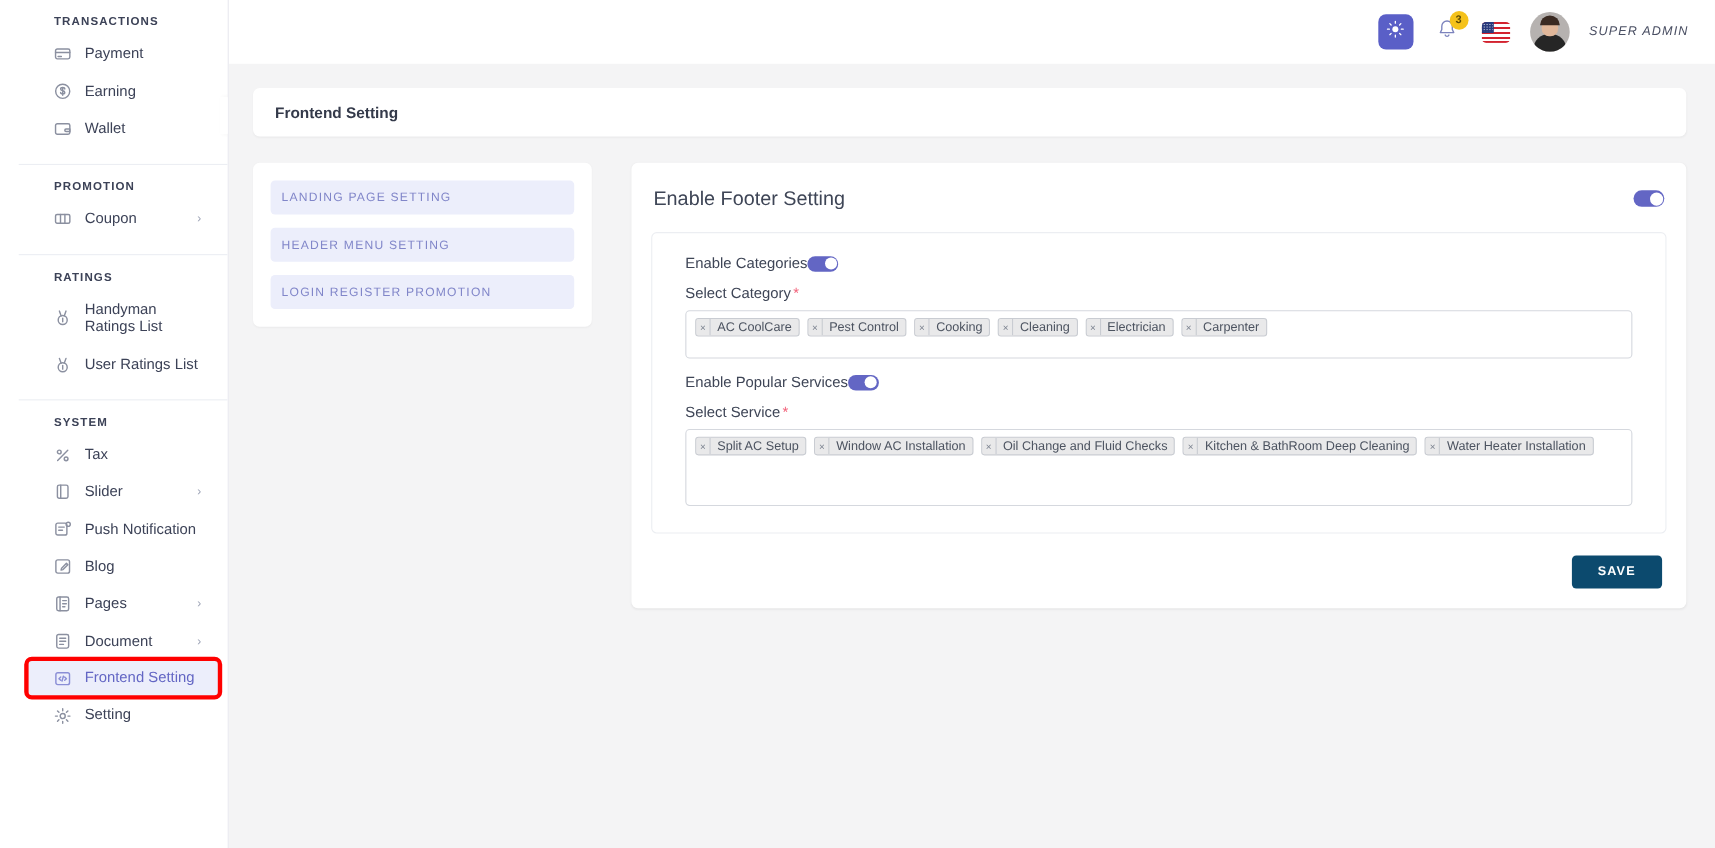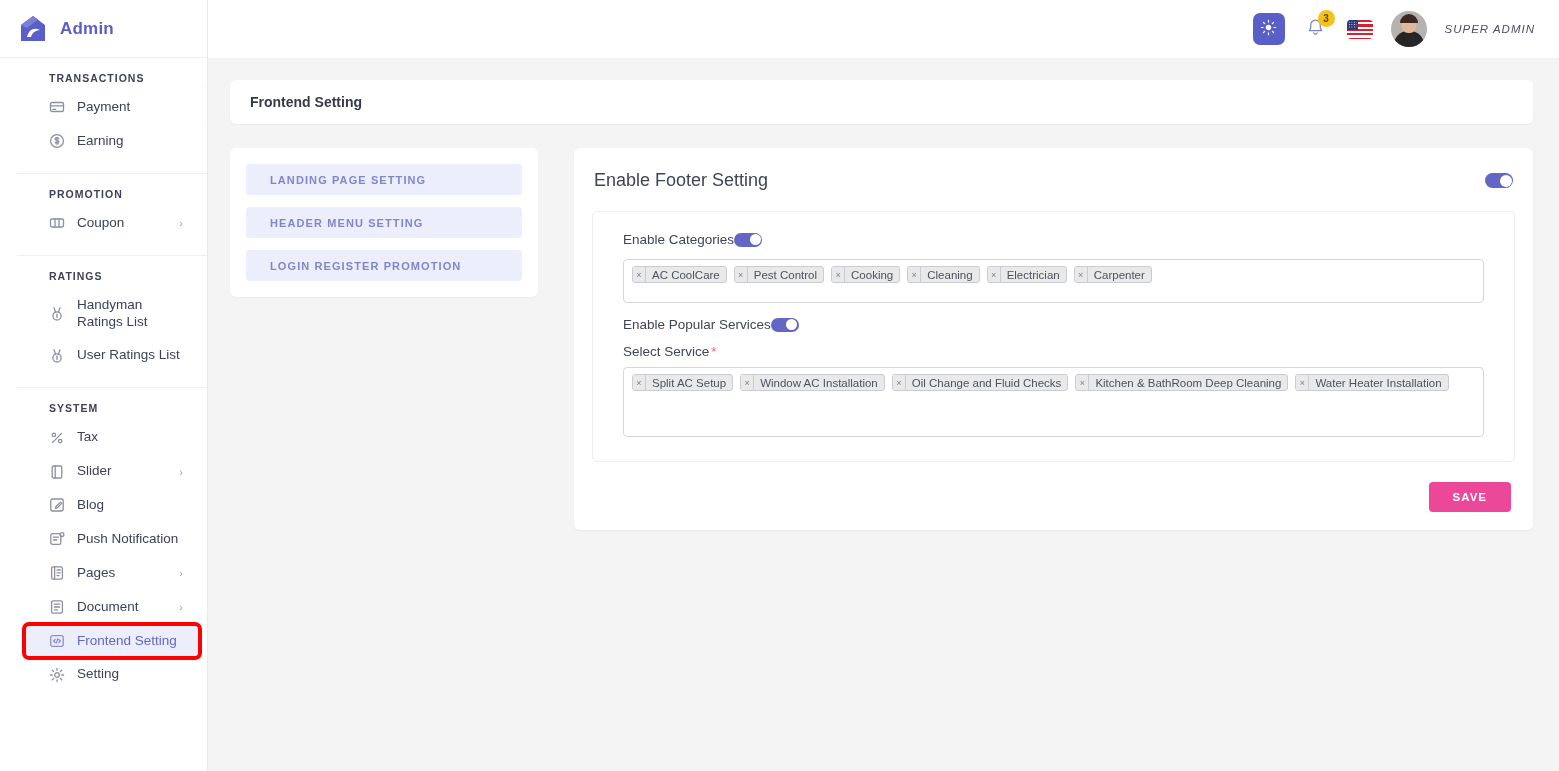--- a/index.html
+++ b/index.html
@@ -137,23 +137,23 @@
   
   .tabcard {
     width: 308px; flex: 0 0 308px;
     background: #fff; border-radius: 6px;
     padding: 16px; 
     box-shadow: 0 1px 2px rgba(0,0,0,.04);
   }
   .tab {
     height: 31px; border-radius: 4px;
     background: #eceefb; color: #8186c9;
-    font-size: 11px; font-weight: 700; letter-spacing: 1.1px;
+    font-size: 11px; font-weight: 400; letter-spacing: 1.1px;
     display: flex; align-items: center;
-    padding: 0 24px; margin-bottom: 12px;
+    padding: 0 10px; margin-bottom: 12px;
     cursor: pointer; position: relative;
   }
   .tab:last-child { margin-bottom: 0; }
   .tab.active { background: #6166b8; color: #e6e7f6; }
   .tab.highlight { outline: 4px solid #ff0000; outline-offset: 3px; }
 
   
   .formcard {
     flex: 1; background: #fff; border-radius: 6px;
     padding: 18px 18px 18px 18px;
@@ -209,44 +209,34 @@
   .toggle .knob {
     position: absolute; top: 1.5px; right: 1.5px;
     width: 12px; height: 12px; border-radius: 50%;
     background: #fff;
   }
   .toggle.small { width: 26px; height: 14px; }
   .toggle.small .knob { width: 11px; height: 11px; }
 
   .savebar { display: flex; justify-content: flex-end; padding: 20px 4px 0 0; }
   .save-btn {
-    background: #ec4899; color: #fff;
+    background: #0c4a6e; color: #fff;
     border: none; border-radius: 4px;
     padding: 9px 24px; font-size: 11.5px; font-weight: 600; letter-spacing: 1px;
     cursor: pointer;
     font-family: "Liberation Sans", sans-serif;
     text-align: center;
   }
 </style>
 </head>
 <body>
 
 <div class="app">
 
   <aside class="sidebar">
-    <div class="brand">
-      <span class="brand-logo">
-        <svg viewBox="0 0 30 30" width="30" height="30">
-          <path d="M3 11 L15 2 L27 11 L27 27 L3 27 Z" fill="#5a5fc7"></path>
-          <path d="M9 23 C11 15 16 13 22 16 C18 16 14 19 13 23 Z" fill="#ffffff"></path>
-          <path d="M3 11 L15 2 L20 5.5 L9 14 Z" fill="#7b7fd6"></path>
-        </svg>
-      </span>
-      <span class="brand-name">Admin</span>
-    </div>
 
     <div id="nav-root">
         <div class="nav-group">
           <div class="nav-title">TRANSACTIONS</div>
           <div class="nav-item">
             <span class="ico">
               <svg viewBox="0 0 16 16" width="16" height="16">
                 <rect x="1.5" y="3.5" width="13" height="9" rx="1.6" fill="none" stroke="currentColor" stroke-width="1.3" stroke-linecap="round" stroke-linejoin="round"></rect>
                 <path d="M1.5 6.8h13M3.8 10.3h3" fill="none" stroke="currentColor" stroke-width="1.3" stroke-linecap="round" stroke-linejoin="round"></path>
               </svg>
@@ -255,20 +245,29 @@
           </div>
           <div class="nav-item">
             <span class="ico">
               <svg viewBox="0 0 16 16" width="16" height="16">
                 <circle cx="8" cy="8" r="6.4" fill="none" stroke="currentColor" stroke-width="1.3" stroke-linecap="round" stroke-linejoin="round"></circle>
                 <path d="M8 4.4v7.2M9.9 5.9c0-.8-.9-1.3-1.9-1.3s-1.9.5-1.9 1.4.9 1.3 1.9 1.5 1.9.5 1.9 1.5-.9 1.4-1.9 1.4-1.9-.5-1.9-1.3" fill="none" stroke="currentColor" stroke-width="1.3" stroke-linecap="round" stroke-linejoin="round"></path>
               </svg>
             </span>
             <span class="lbl">Earning</span>
           </div>
+          <div class="nav-item">
+            <span class="ico">
+              <svg viewBox="0 0 16 16" width="16" height="16">
+                <rect x="1.5" y="3.5" width="13" height="9.5" rx="1.6" fill="none" stroke="currentColor" stroke-width="1.3" stroke-linecap="round" stroke-linejoin="round"></rect>
+                <path d="M11 8.3h3.5v2.2H11a1.1 1.1 0 0 1 0-2.2z" fill="none" stroke="currentColor" stroke-width="1.3" stroke-linecap="round" stroke-linejoin="round"></path>
+              </svg>
+            </span>
+            <span class="lbl">Wallet</span>
+          </div>
         </div>
         <div class="nav-group">
           <div class="nav-title">PROMOTION</div>
           <div class="nav-item">
             <span class="ico">
               <svg viewBox="0 0 16 16" width="16" height="16">
                 <rect x="1.5" y="4" width="13" height="8" rx="1.4" fill="none" stroke="currentColor" stroke-width="1.3" stroke-linecap="round" stroke-linejoin="round"></rect>
                 <path d="M6 4v8M10 4v8" fill="none" stroke="currentColor" stroke-width="1.3" stroke-linecap="round" stroke-linejoin="round"></path>
               </svg>
             </span>
@@ -317,35 +316,35 @@
                 <rect x="3.2" y="2" width="9.6" height="12" rx="1.6" fill="none" stroke="currentColor" stroke-width="1.3" stroke-linecap="round" stroke-linejoin="round"></rect>
                 <path d="M6.2 2v12" fill="none" stroke="currentColor" stroke-width="1.3" stroke-linecap="round" stroke-linejoin="round"></path>
               </svg>
             </span>
             <span class="lbl">Slider</span>
             <span class="caret">›</span>
           </div>
           <div class="nav-item">
             <span class="ico">
               <svg viewBox="0 0 16 16" width="16" height="16">
-                <rect x="1.8" y="2" width="12.4" height="12" rx="1.7" fill="none" stroke="currentColor" stroke-width="1.3" stroke-linecap="round" stroke-linejoin="round"></rect>
-                <path d="M11.4 5.1L7 9.5l-.5 1.8 1.8-.5 4.4-4.4z" fill="none" stroke="currentColor" stroke-width="1.3" stroke-linecap="round" stroke-linejoin="round"></path>
-              </svg>
-            </span>
-            <span class="lbl">Blog</span>
-          </div>
-          <div class="nav-item">
-            <span class="ico">
-              <svg viewBox="0 0 16 16" width="16" height="16">
                 <rect x="1.8" y="2.6" width="10" height="10.8" rx="1.7" fill="none" stroke="currentColor" stroke-width="1.3" stroke-linecap="round" stroke-linejoin="round"></rect>
                 <path d="M4.4 6.2h5M4.4 9h3.4" fill="none" stroke="currentColor" stroke-width="1.3" stroke-linecap="round" stroke-linejoin="round"></path>
                 <circle cx="13" cy="3.6" r="1.9" fill="none" stroke="currentColor" stroke-width="1.3" stroke-linecap="round" stroke-linejoin="round"></circle>
               </svg>
             </span>
             <span class="lbl">Push Notification</span>
+          </div>
+          <div class="nav-item">
+            <span class="ico">
+              <svg viewBox="0 0 16 16" width="16" height="16">
+                <rect x="1.8" y="2" width="12.4" height="12" rx="1.7" fill="none" stroke="currentColor" stroke-width="1.3" stroke-linecap="round" stroke-linejoin="round"></rect>
+                <path d="M11.4 5.1L7 9.5l-.5 1.8 1.8-.5 4.4-4.4z" fill="none" stroke="currentColor" stroke-width="1.3" stroke-linecap="round" stroke-linejoin="round"></path>
+              </svg>
+            </span>
+            <span class="lbl">Blog</span>
           </div>
           <div class="nav-item">
             <span class="ico">
               <svg viewBox="0 0 16 16" width="16" height="16">
                 <rect x="2.6" y="1.8" width="10.8" height="12.4" rx="1.6" fill="none" stroke="currentColor" stroke-width="1.3" stroke-linecap="round" stroke-linejoin="round"></rect>
                 <path d="M5.6 1.8v12.4M8 5h3.3M8 7.8h3.3M8 10.6h2" fill="none" stroke="currentColor" stroke-width="1.3" stroke-linecap="round" stroke-linejoin="round"></path>
               </svg>
             </span>
             <span class="lbl">Pages</span>
             <span class="caret">›</span>
@@ -450,20 +449,23 @@
           <div class="inner-box">
 
             <div class="field-row">
               <span class="lbl">Enable Categories</span>
               <span class="toggle small">
                   <span class="knob"></span>
                 </span>
             </div>
 
             <div style="margin-bottom:14px;">
+              <label class="flabel">
+                <span>Select Category</span><span class="req">*</span>
+              </label>
               <div class="chipbox" id="category-chips">
                   <span class="chip">
                     <span class="x">×</span>
                     <span class="txt">AC CoolCare</span>
                   </span>
                   <span class="chip">
                     <span class="x">×</span>
                     <span class="txt">Pest Control</span>
                   </span>
                   <span class="chip">

